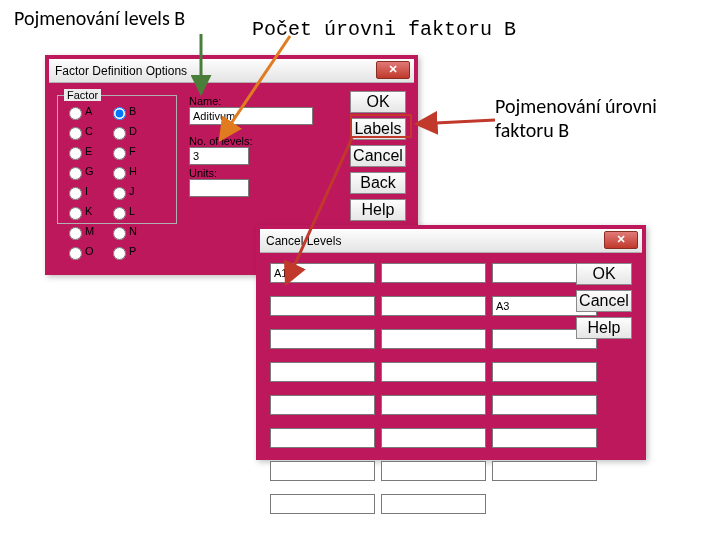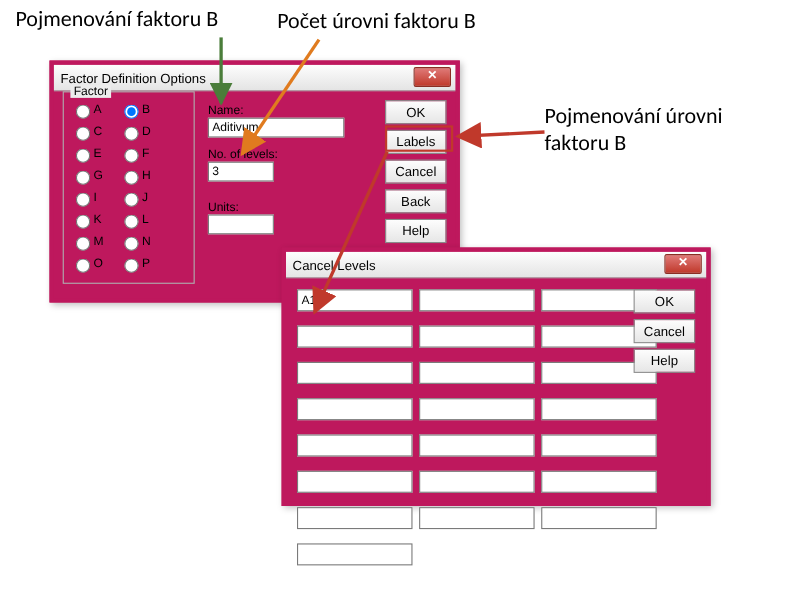--- a/index.html
+++ b/index.html
@@ -73,21 +73,21 @@
     background: #fff;
     font-size: 11px;
     padding: 1px 3px;
   }
   .btn {
     display:block;
     width: 56px;
     height: 22px;
     background: linear-gradient(#fdfdfd,#e6e6e6);
     border: 1px solid #8a8a8a;
-    font-size: 12px;
+    font-size: 16px;
     text-align: center;
     line-height: 20px;
     margin-bottom: 5px;
     cursor: pointer;
   }
   .btncol { position:absolute; }
   
   .levels-grid {
     display: grid;
     grid-template-columns: repeat(3, 105px);
@@ -108,42 +108,42 @@
     pointer-events: none;
   }
   .red-box {
     position:absolute;
     border: 2px solid #c0392b;
   }
 </style>
 </head>
 <body>
 
-<div class="annot" style="left:14px; top:6px;">Pojmenování faktoru B</div>
-<div class="annot" style="left:252px; top:7px;">Počet úrovni faktoru B</div>
+<div class="annot" style="left:14px; top:6px;">Pojmenování levels B</div>
+<div class="annot" style="left:252px; top:18px;font-family:Liberation Mono, monospace;">Počet úrovni faktoru B</div>
 <div class="annot" style="left:495px; top:94px; width:200px; text-align:left; line-height:24px;">Pojmenování úrovni faktoru B</div>
 
 <div class="dialog" style="left:45px; top:55px; width:373px; height:220px;">
   <div class="titlebar">
     <span>Factor Definition Options</span>
     <div class="closebtn">✕</div>
   </div>
   <div class="body">
 
-    <div class="groupbox" style="position:absolute; left:8px; top:0; width:120px; height:175px;">
+    <div class="groupbox" style="position:absolute; left:8px; top:12px; width:120px; height:129px;">
       <span class="legend">Factor</span>
       <div id="radios"><span class="radio-row"><input type="radio" name="factor" style=""><span class="lbl">A</span></span><span class="radio-row"><input type="radio" name="factor" checked="" style=""><span class="lbl">B</span></span><span class="radio-row"><input type="radio" name="factor" style=""><span class="lbl">C</span></span><span class="radio-row"><input type="radio" name="factor" style=""><span class="lbl">D</span></span><span class="radio-row"><input type="radio" name="factor" style=""><span class="lbl">E</span></span><span class="radio-row"><input type="radio" name="factor" style=""><span class="lbl">F</span></span><span class="radio-row"><input type="radio" name="factor" style=""><span class="lbl">G</span></span><span class="radio-row"><input type="radio" name="factor" style=""><span class="lbl">H</span></span><span class="radio-row"><input type="radio" name="factor" style=""><span class="lbl">I</span></span><span class="radio-row"><input type="radio" name="factor" style=""><span class="lbl">J</span></span><span class="radio-row"><input type="radio" name="factor" style=""><span class="lbl">K</span></span><span class="radio-row"><input type="radio" name="factor" style=""><span class="lbl">L</span></span><span class="radio-row"><input type="radio" name="factor" style=""><span class="lbl">M</span></span><span class="radio-row"><input type="radio" name="factor" style=""><span class="lbl">N</span></span><span class="radio-row"><input type="radio" name="factor" style=""><span class="lbl">O</span></span><span class="radio-row"><input type="radio" name="factor" style=""><span class="lbl">P</span></span></div>
     </div>
 
     <div style="position:absolute; left:140px; top:8px;">
       <span class="field-lbl">Name:</span>
       <input class="txt" style="width: 124px;" value="Aditivum">
       <span class="field-lbl" style="margin-top:10px;">No. of levels:</span>
       <input class="txt" style="width: 60px;" value="3">
-      <span class="field-lbl" style="margin-top:18px;">Units:</span>
+      <span class="field-lbl" style="margin-top:2px;">Units:</span>
       <input class="txt" style="width: 60px;" value="">
     </div>
 
     <div class="btncol" style="right:8px; top:8px;">
       <div class="btn">OK</div>
       <div class="btn">Labels</div>
       <div class="btn">Cancel</div>
       <div class="btn">Back</div>
       <div class="btn">Help</div>
     </div>
@@ -157,20 +157,21 @@
     <span>Cancel Levels</span>
     <div class="closebtn">✕</div>
   </div>
   <div class="body" style="padding:10px;">
     <div class="levels-grid" id="levels-grid" style="position:absolute; left:10px; top:10px;">
         <input class="cell" value="A1" style="">
         <input class="cell" style="">
         <input class="cell" style="">
         <input class="cell" style="">
         <input class="cell" style="">
+        <input class="cell" value="A3" style="">
         <input class="cell" style="">
         <input class="cell" style="">
         <input class="cell" style="">
         <input class="cell" style="">
         <input class="cell" style="">
         <input class="cell" style="">
         <input class="cell" style="">
         <input class="cell" style="">
         <input class="cell" style="">
         <input class="cell" style="">

